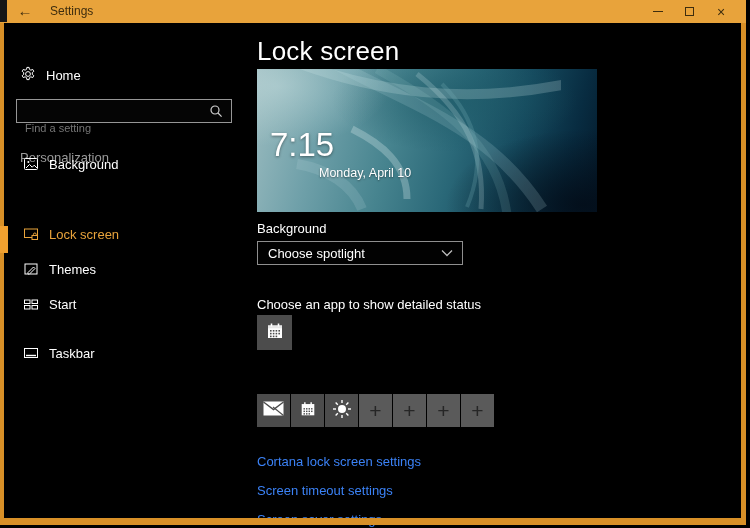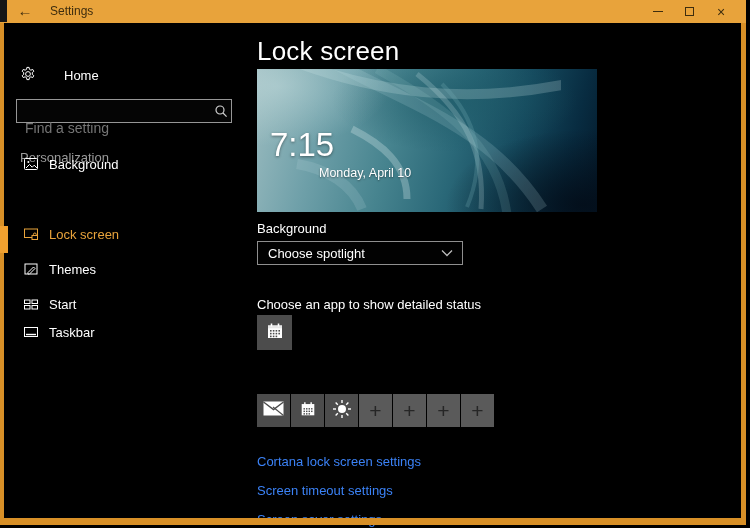--- a/index.html
+++ b/index.html
@@ -14,23 +14,23 @@
   .border-bottom{position:absolute;left:0;right:4px;bottom:3px;height:7px;background:#D89027;z-index:5;}
   .back-btn{position:absolute;left:12px;top:0;width:26px;height:23px;color:#3E2D0E;font-size:15px;line-height:22px;text-align:center;cursor:pointer;}
   .win-title{position:absolute;left:50px;top:0;height:23px;line-height:23px;font-size:12px;color:#3E2D0E;}
   .caption-btn{position:absolute;top:0;width:30px;height:23px;display:flex;align-items:center;justify-content:center;color:#3E2D0E;}
   .btn-min{left:643px;}.btn-max{left:674px;}.btn-close{left:706px;font-size:14px;}
   .min-glyph{width:10px;height:1px;background:#3E2D0E;}
   .max-glyph{width:9px;height:9px;border:1px solid #3E2D0E;}
 
   
   .sidebar{position:absolute;left:4px;top:23px;width:246px;bottom:10px;background:#000;}
-  .home-row{position:absolute;left:16px;top:43px;display:flex;align-items:center;gap:28px;color:#fff;font-size:13px;cursor:pointer;}
+  .home-row{position:absolute;left:16px;top:43px;display:flex;align-items:center;gap:10px;color:#fff;font-size:13px;cursor:pointer;}
   .search-box{position:absolute;left:12px;top:76px;width:216px;height:24px;border:1px solid #969696;background:#050505;display:flex;align-items:center;}
-  .search-box input{flex:1;background:transparent;border:none;outline:none;color:#15803d;font-size:14px;padding:0 8px;margin-top:34px;}
+  .search-box input{flex:1;background:transparent;border:none;outline:none;color:#15803d;font-size:11px;padding:0 8px;margin-top:34px;}
   .search-icon{width:22px;color:#cfcfcf;display:flex;align-items:center;}
   .section-label{position:absolute;left:16px;top:127px;font-size:13px;color:#9b9b9b;}
   .nav-item{position:absolute;left:0;width:246px;height:26px;display:flex;align-items:center;gap:10px;padding-left:18px;color:#fff;font-size:13px;cursor:pointer;}
   .nav-item .ic{width:17px;height:17px;display:flex;align-items:center;justify-content:center;}
   .nav-item.selected{color:#E8A33B;}
   .accent-marker{position:absolute;left:0;top:226px;width:8px;height:27px;background:#F0A02F;z-index:6;}
 
   
   .main{position:absolute;left:257px;top:23px;right:12px;bottom:10px;}
   .page-title{position:absolute;left:0;top:13px;font-size:26px;font-weight:300;color:#fff;letter-spacing:.2px;}
@@ -135,21 +135,21 @@
         <svg width="16" height="16" viewBox="0 0 16 16">
             <rect x="1.5" y="4" width="5.5" height="3.5" fill="none" stroke="#fff" stroke-width="1"></rect>
             <rect x="9" y="4" width="5.5" height="3.5" fill="none" stroke="#fff" stroke-width="1"></rect>
             <rect x="1.5" y="9.5" width="5.5" height="3.5" fill="none" stroke="#fff" stroke-width="1"></rect>
             <rect x="9" y="9.5" width="5.5" height="3.5" fill="none" stroke="#fff" stroke-width="1"></rect>
           </svg>
       </span>
       <span>Start</span>
     </div>
 
-    <div class="nav-item" style="top:296px">
+    <div class="nav-item" style="top:317px">
       <span class="ic">
         <svg width="16" height="16" viewBox="0 0 16 16">
             <rect x="1.5" y="3.5" width="13" height="9" fill="none" stroke="#fff" stroke-width="1"></rect>
             <rect x="3" y="9.8" width="10" height="1.4" fill="#fff"></rect>
           </svg>
       </span>
       <span>Taskbar</span>
     </div>
   </div>
 

